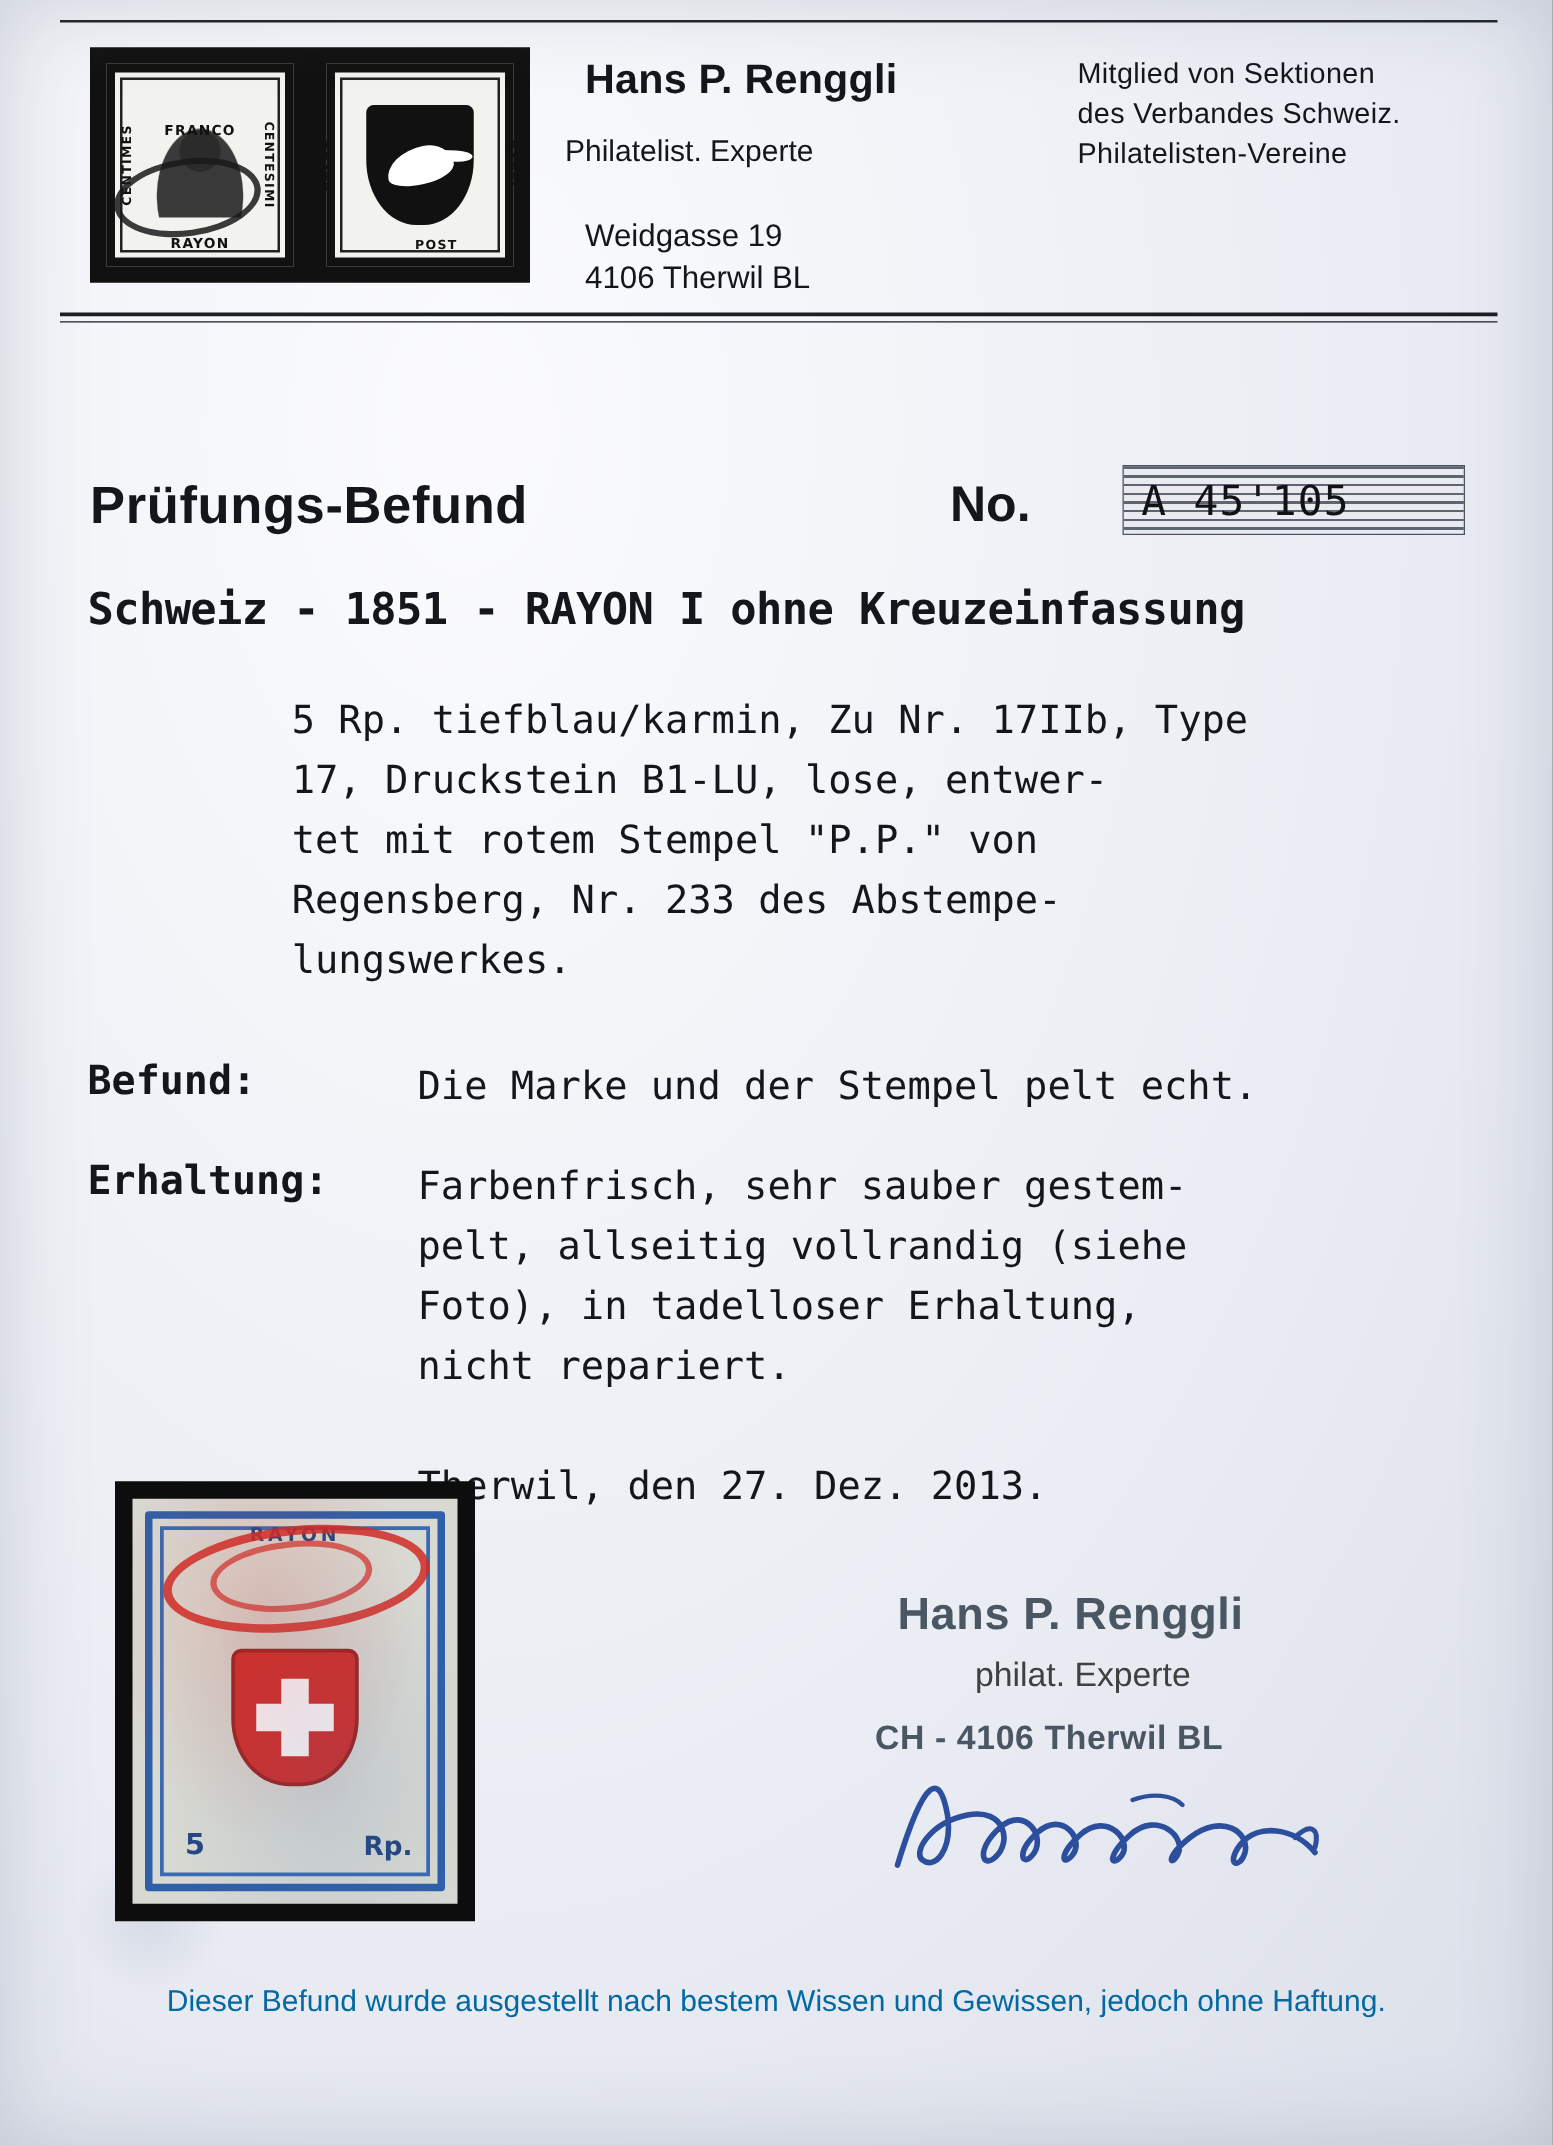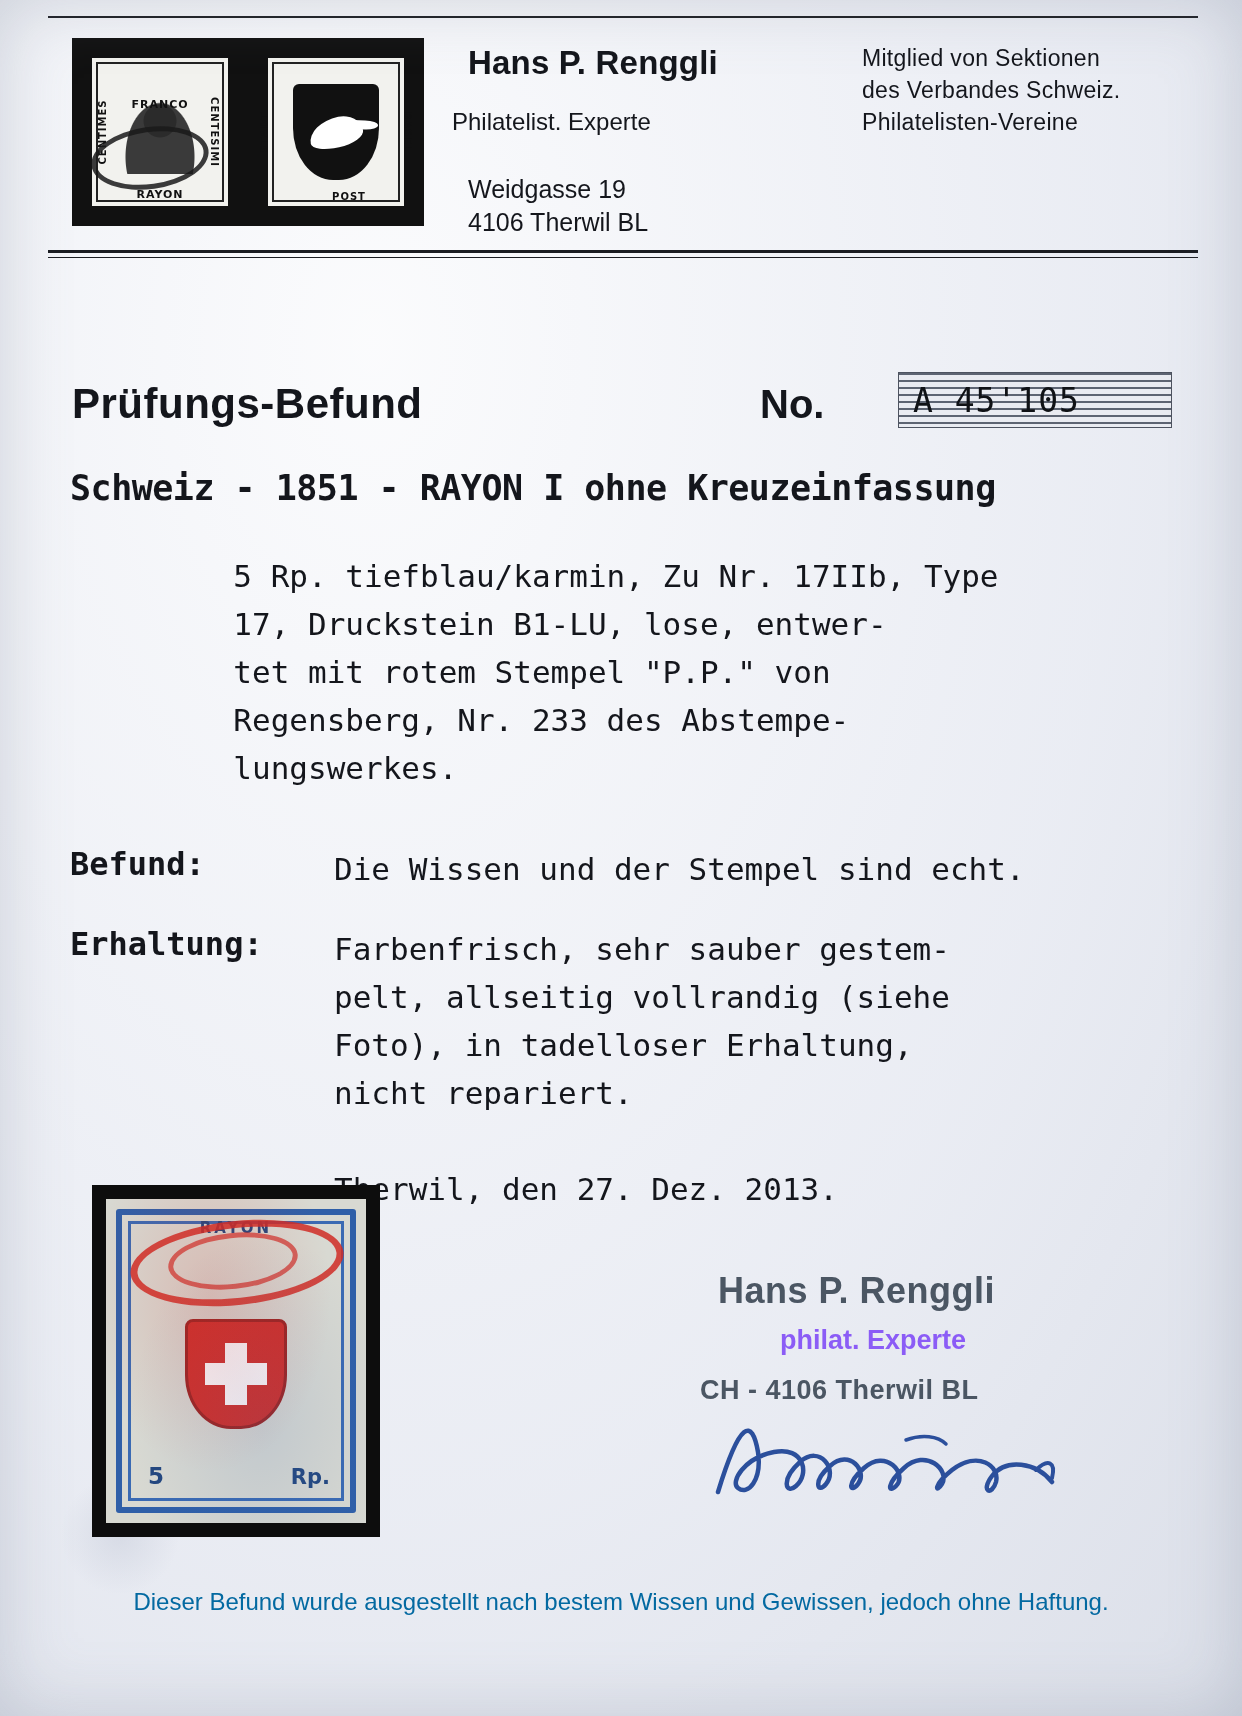--- a/index.html
+++ b/index.html
@@ -278,22 +278,22 @@
     font-size: 36px;
     font-weight: bold;
     color: #4b5663;
     letter-spacing: 0.5px;
   }
   .sig-role {
     position: absolute;
     left: 780px;
     top: 1325px;
     font-size: 27px;
-    font-weight: bold;
-    color: #8b5cf6;
+    font-weight: normal;
+    color: #404040;
   }
   .sig-place {
     position: absolute;
     left: 700px;
     top: 1375px;
     font-size: 27px;
     font-weight: bold;
     color: #4b5663;
     letter-spacing: 0.5px;
   }
@@ -478,21 +478,21 @@
 
   <div class="subject">Schweiz - 1851 - RAYON I ohne Kreuzeinfassung</div>
 
   <div class="desc mono-body">  5 Rp. tiefblau/karmin, Zu Nr. 17IIb, Type
   17, Druckstein B1-LU, lose, entwer-
   tet mit rotem Stempel "P.P." von
   Regensberg, Nr. 233 des Abstempe-
   lungswerkes.</div>
 
   <div class="lbl-befund">Befund:</div>
-  <div class="val-befund mono-body">Die Wissen und der Stempel sind echt.</div>
+  <div class="val-befund mono-body">Die Marke und der Stempel pelt echt.</div>
 
   <div class="lbl-erh">Erhaltung:</div>
   <div class="val-erh mono-body">Farbenfrisch, sehr sauber gestem-
 pelt, allseitig vollrandig (siehe
 Foto), in tadelloser Erhaltung,
 nicht repariert.</div>
 
   <div class="place-date mono-body">Therwil, den 27. Dez. 2013.</div>
 
   <div class="sig-name">Hans P. Renggli</div>

